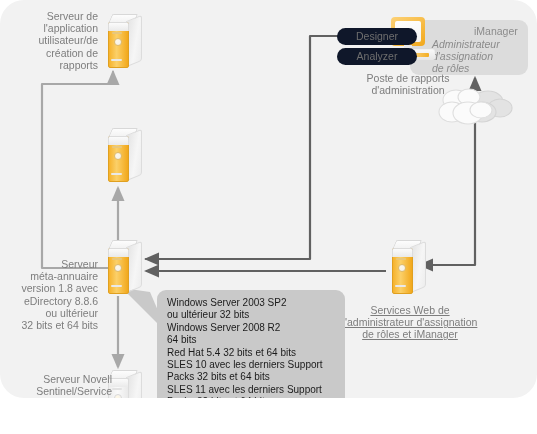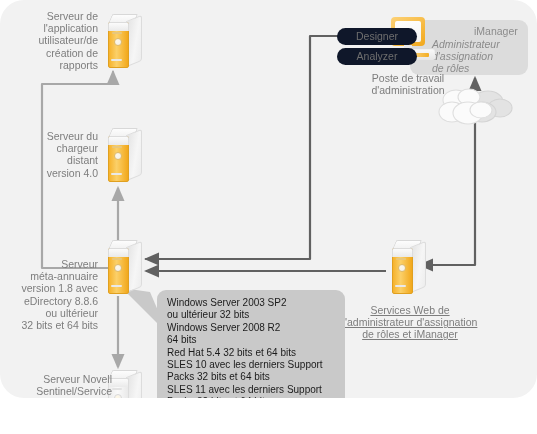--- a/index.html
+++ b/index.html
@@ -182,24 +182,20 @@
 
   <div class="server" style="left:104px;top:128px;">
     <div class="top"></div>
       <div class="side"></div>
     <div class="front"></div>
       <div class="fronttop"></div>
     <div class="slot"></div>
       <div class="dot"></div>
       <div class="base"></div>
   </div>
-  <div class="lbl r" style="left:16px;top:130px;width:82px;">Serveur du
-chargeur
-distant
-version 4.0</div>
 
   <div class="server" style="left:104px;top:240px;">
     <div class="top"></div>
       <div class="side"></div>
     <div class="front"></div>
       <div class="fronttop"></div>
     <div class="slot"></div>
       <div class="dot"></div>
       <div class="base"></div>
   </div>
@@ -243,21 +239,21 @@
 d'assignation
 de rôles</div>
 
   <div class="monitor" style="left:383px;top:17px;">
     <div class="bezel"></div>
     <div class="screen"></div>
     <div class="neck"></div>
     <div class="deck"></div>
     <div class="deckbar"></div>
   </div>
-  <div class="lbl c" style="left:343px;top:72px;width:130px;">Poste de travail
+  <div class="lbl c" style="left:343px;top:72px;width:130px;">Poste de rapports
 d'administration</div>
 
   <div class="pill" style="left:337px;top:28px;width:56px;">Designer</div>
   <div class="pill" style="left:337px;top:48px;width:56px;">Analyzer</div>
 
   <svg class="cloud" style="left:438px;top:82px;width:76px;height:48px;" viewBox="0 0 76 48">
     <g fill="#e3e3e3" stroke="#d4d4d4" stroke-width="1.1">
       <ellipse cx="50" cy="20" rx="15" ry="11"></ellipse>
       <ellipse cx="62" cy="26" rx="12" ry="9"></ellipse>
       <ellipse cx="44" cy="30" rx="14" ry="10"></ellipse>

